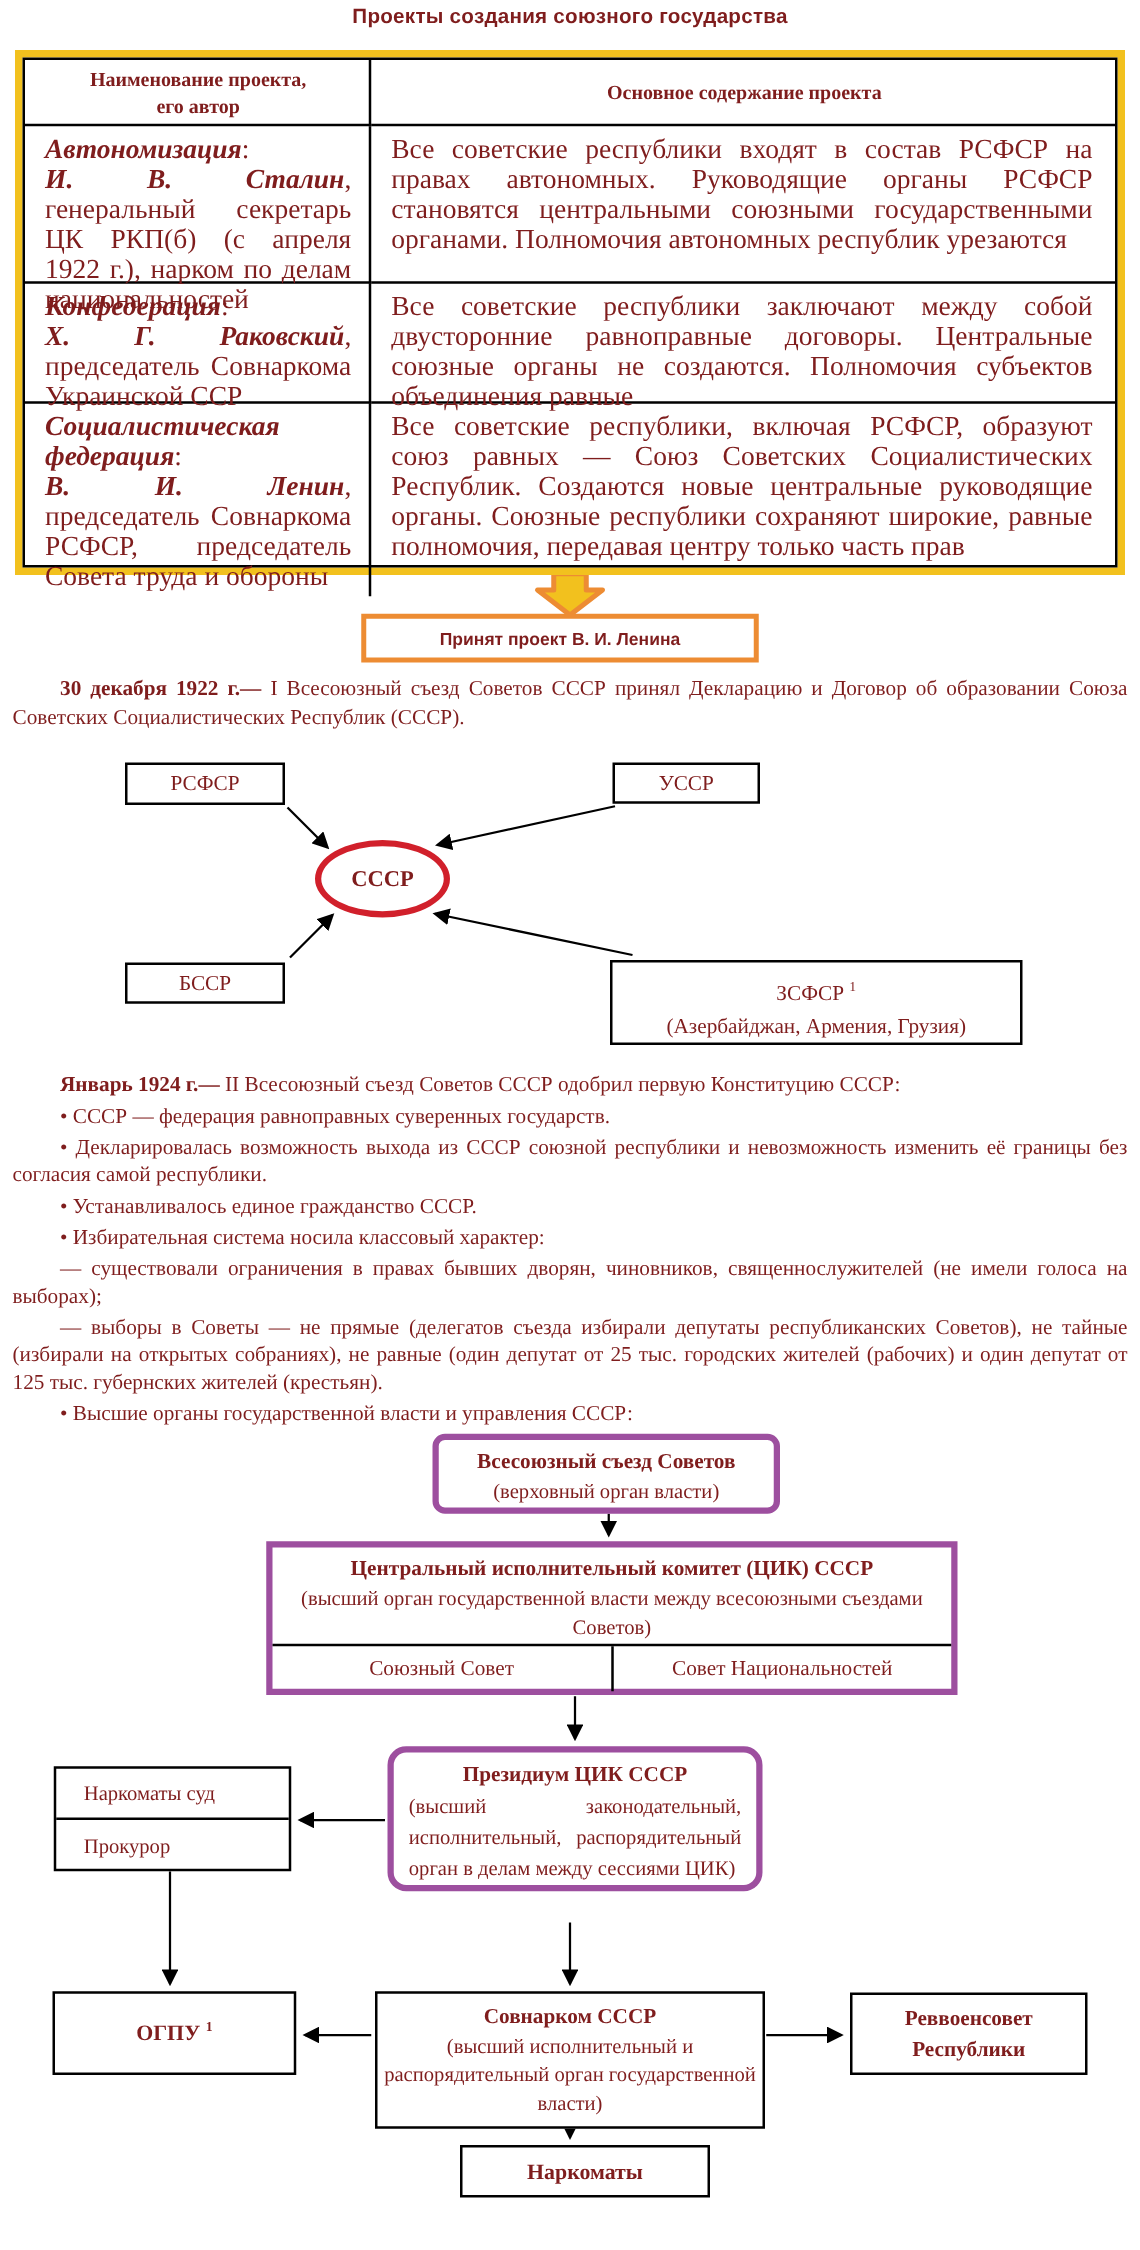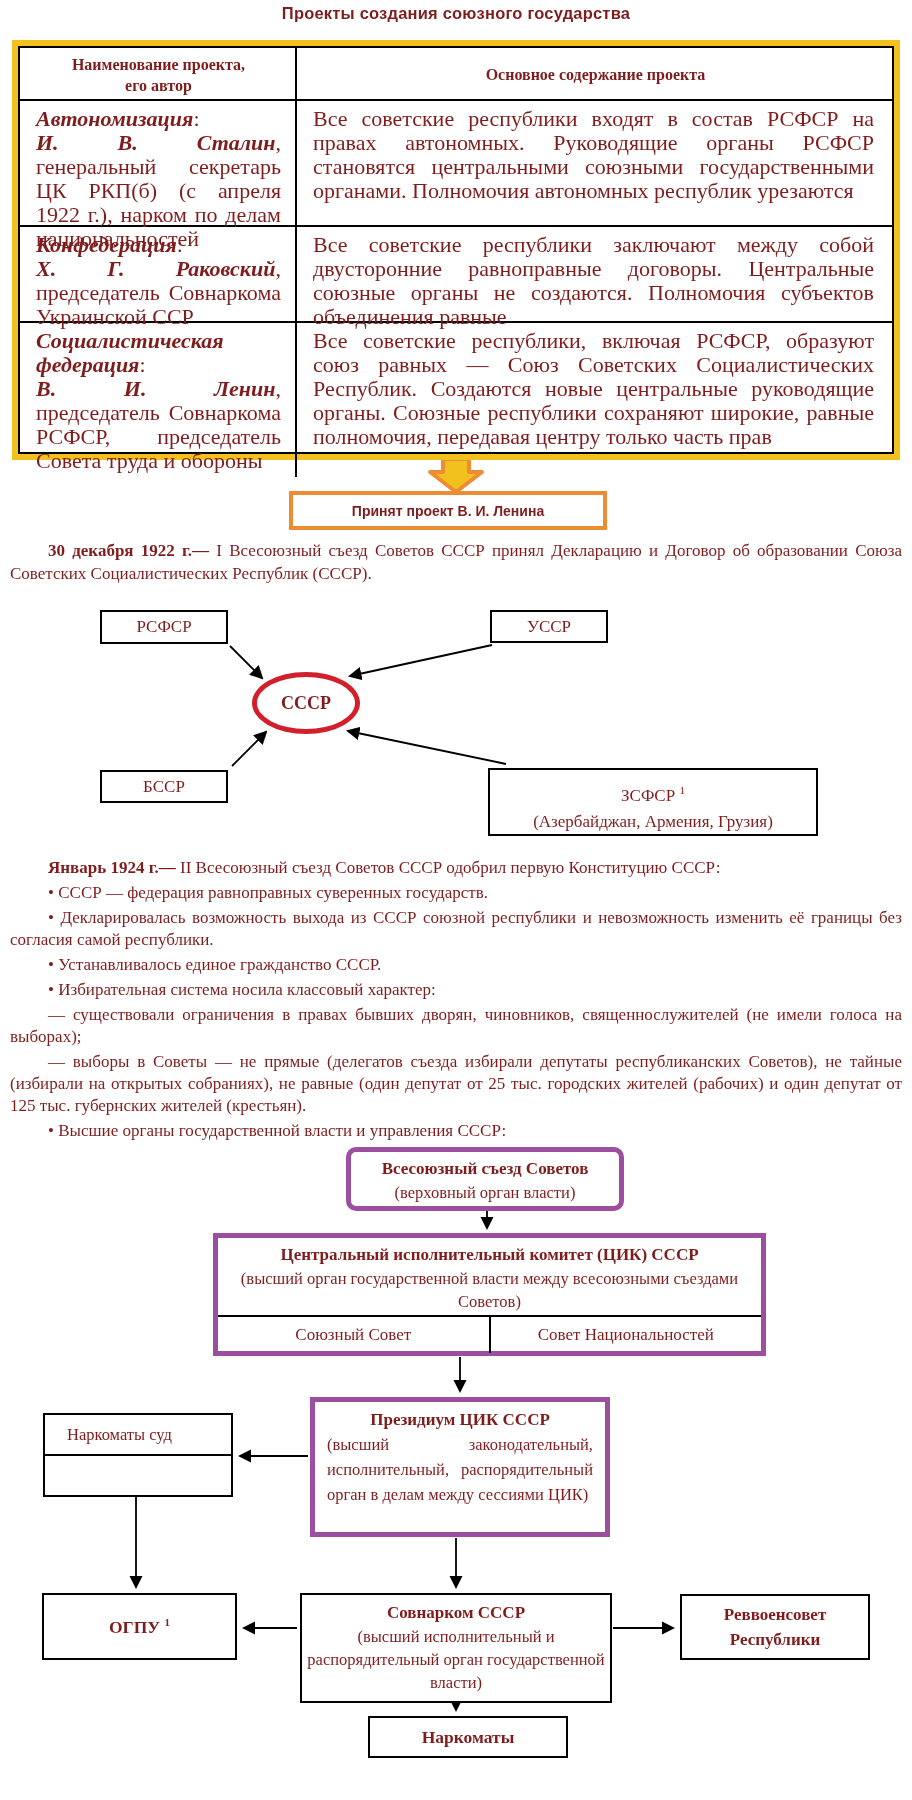--- a/index.html
+++ b/index.html
@@ -64,21 +64,21 @@
   
   .purple{border:5px solid #9D4F9F;background:#fff;text-align:center;}
   .ob-title{font-weight:bold;font-size:17px;line-height:25px;}
   .ob-sub{font-size:16.5px;line-height:23px;}
   .congress{left:346px;top:1147px;width:278px;height:64px;padding-top:4px;border-radius:10px;}
   .cik{left:213px;top:1233px;width:553px;height:123px;}
   .cik-head{padding:4px 8px 2px 8px;}
   .chambers{display:flex;border-top:2px solid #000;height:36px;}
   .chamber{flex:1;display:flex;align-items:center;justify-content:center;font-weight:normal;font-size:17px;}
   .chamber.first{border-right:2px solid #000;}
-  .presidium{left:310px;top:1397px;width:300px;height:140px;padding:5px 12px;}
+  .presidium{left:310px;top:1397px;width:300px;height:116px;padding:5px 12px;border-radius:15px;}
   .presidium .ob-sub{text-align:justify;line-height:25px;}
   .court{left:43px;top:1413px;width:190px;height:84px;border:2px solid #000;background:#fff;}
   .court-row{height:41px;box-sizing:border-box;display:flex;align-items:center;
     padding-left:22px;font-size:16.5px;}
   .court-row.first{border-bottom:2px solid #000;}
   .ogpu{left:42px;top:1593px;width:195px;height:67px;border:2.5px solid #000;
     display:flex;align-items:center;justify-content:center;font-weight:bold;font-size:17.5px;}
   .sovnarkom{left:300px;top:1593px;width:312px;height:110px;border:2px solid #000;
     text-align:center;padding-top:5px;background:#fff;}
   .revvoen{left:680px;top:1594px;width:190px;height:66px;border:2px solid #000;
@@ -198,20 +198,21 @@
     </div>
   </div>
 
   <div class="abs purple presidium">
     <div class="ob-title">Президиум ЦИК СССР</div>
     <div class="ob-sub">(высший законодательный, исполнительный, распорядительный орган в делам между сессиями ЦИК)</div>
   </div>
 
   <div class="abs court">
     <div class="court-row first">Наркоматы суд</div>
+    <div class="court-row">Прокурор</div>
   </div>
 
   <div class="abs ogpu">
     <span><span>ОГПУ</span> <sup>1</sup></span>
   </div>
 
   <div class="abs sovnarkom">
     <div class="ob-title">Совнарком СССР</div>
     <div class="ob-sub">(высший исполнительный и распорядительный орган государственной власти)</div>
   </div>

